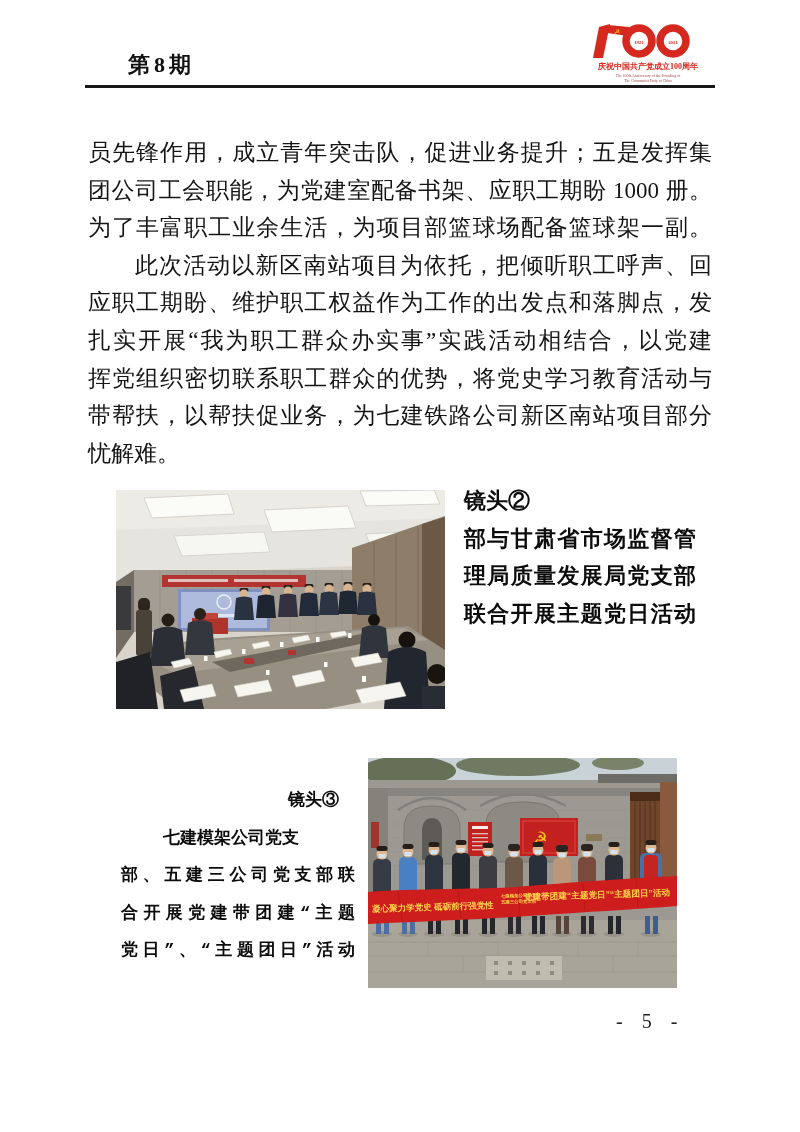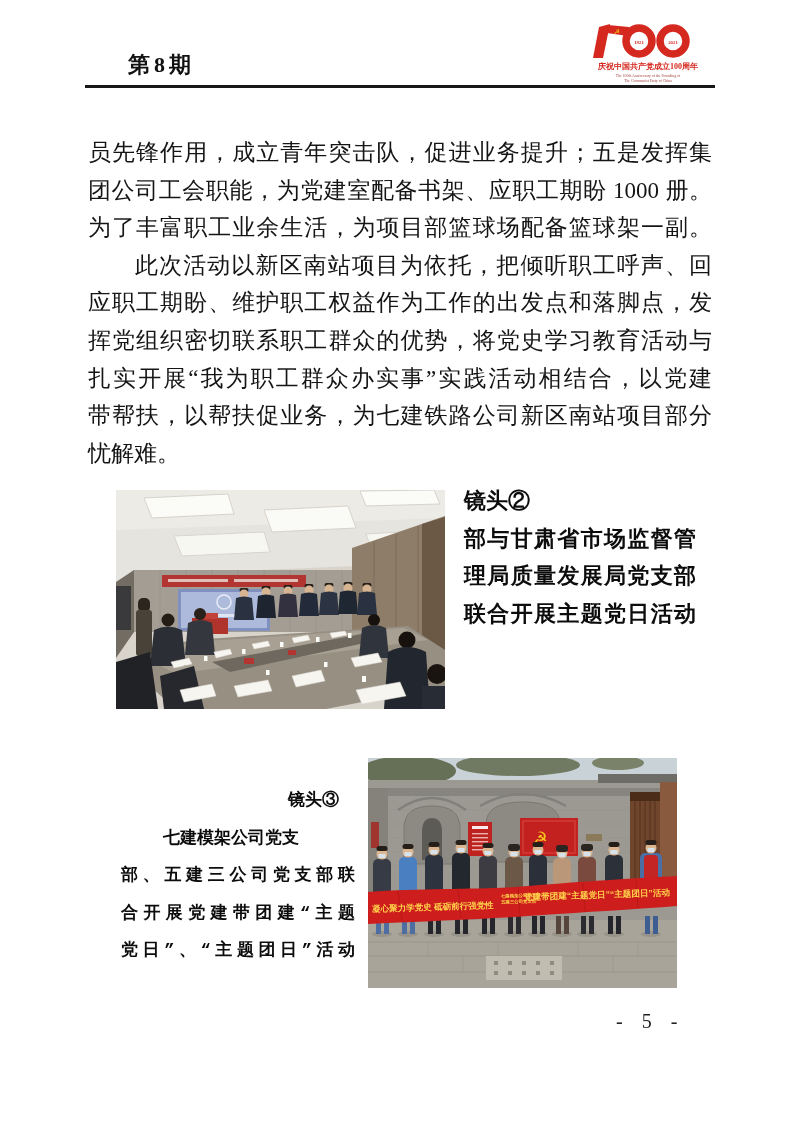--- a/index.html
+++ b/index.html
@@ -56,22 +56,22 @@
   </div>
 
   <div class="rule"></div>
 
   <div class="body-text">
     <div class="bline">员先锋作用，成立青年突击队，促进业务提升；五是发挥集</div>
     <div class="bline">团公司工会职能，为党建室配备书架、应职工期盼 1000 册。</div>
     <div class="bline">为了丰富职工业余生活，为项目部篮球场配备篮球架一副。</div>
     <div class="bline indent">此次活动以新区南站项目为依托，把倾听职工呼声、回</div>
     <div class="bline">应职工期盼、维护职工权益作为工作的出发点和落脚点，发</div>
+    <div class="bline">扎实开展“我为职工群众办实事”实践活动相结合，以党建</div>
     <div class="bline">挥党组织密切联系职工群众的优势，将党史学习教育活动与</div>
-    <div class="bline">扎实开展“我为职工群众办实事”实践活动相结合，以党建</div>
     <div class="bline">带帮扶，以帮扶促业务，为七建铁路公司新区南站项目部分</div>
     <div class="bline nojust">忧解难。</div>
   </div>
 
   <div class="photo1">
     <svg viewBox="0 0 329 219" preserveAspectRatio="none">
       <rect width="329" height="219" fill="#d8d4cc"></rect>
 
       <polygon points="0,0 329,0 329,62 238,76 96,82 22,86 0,92" fill="#e6e4df"></polygon>
       <polygon points="0,0 329,0 329,28 0,40" fill="#edebe6"></polygon>

